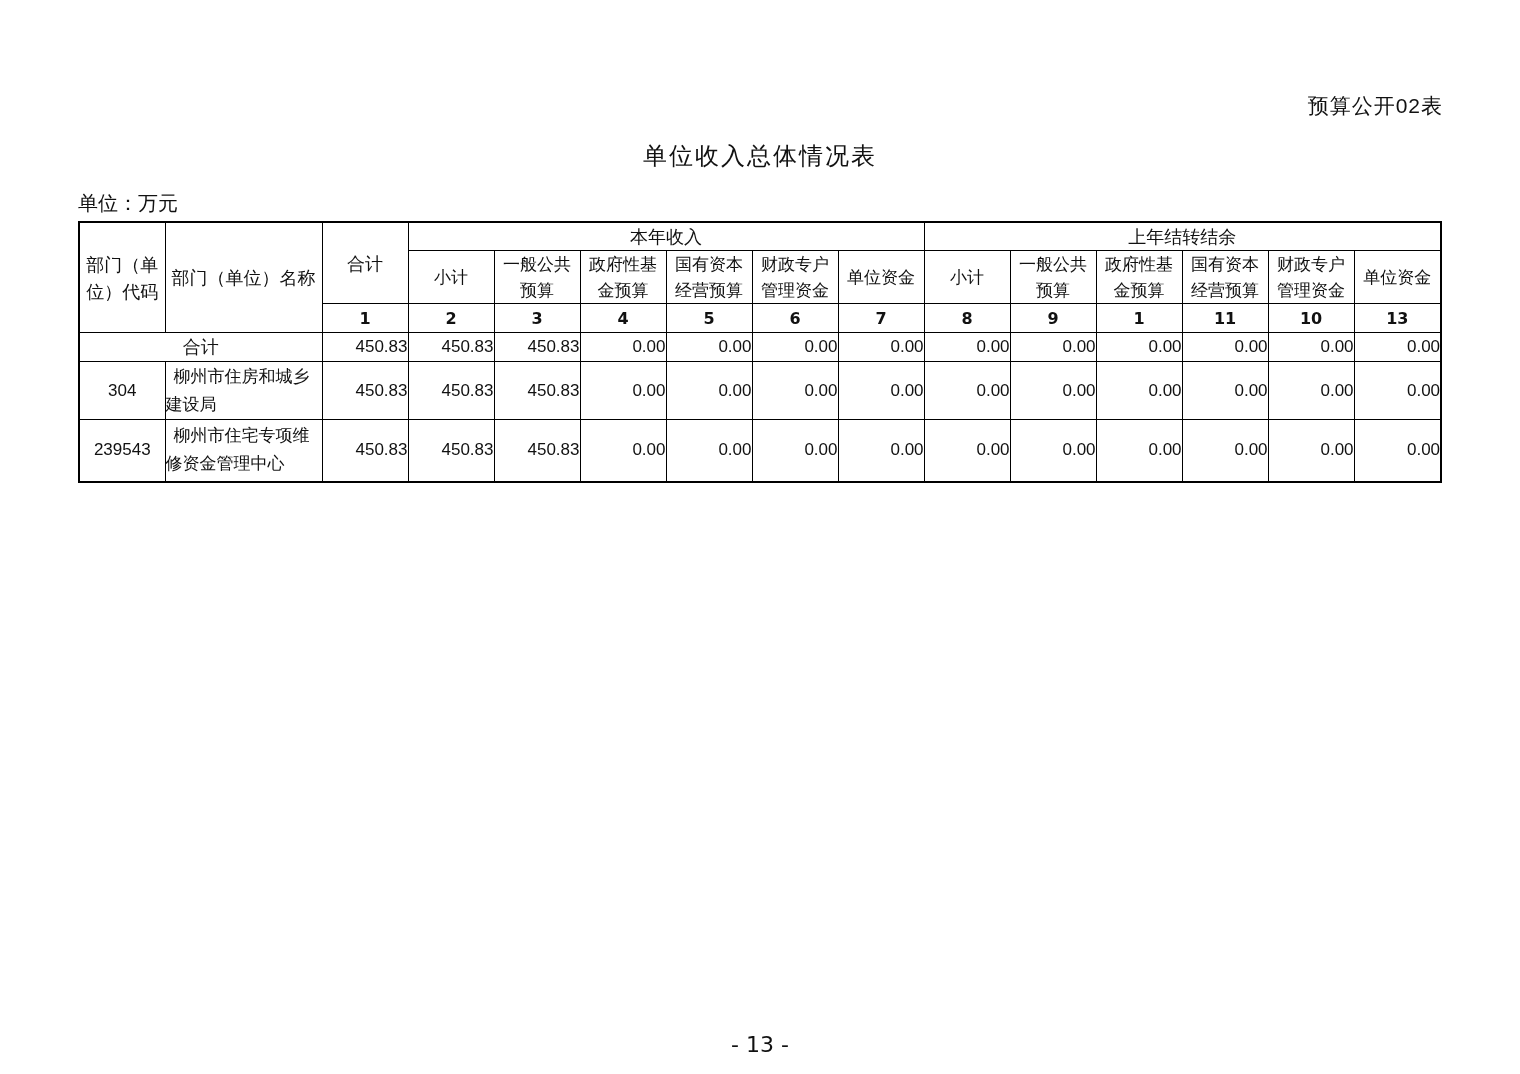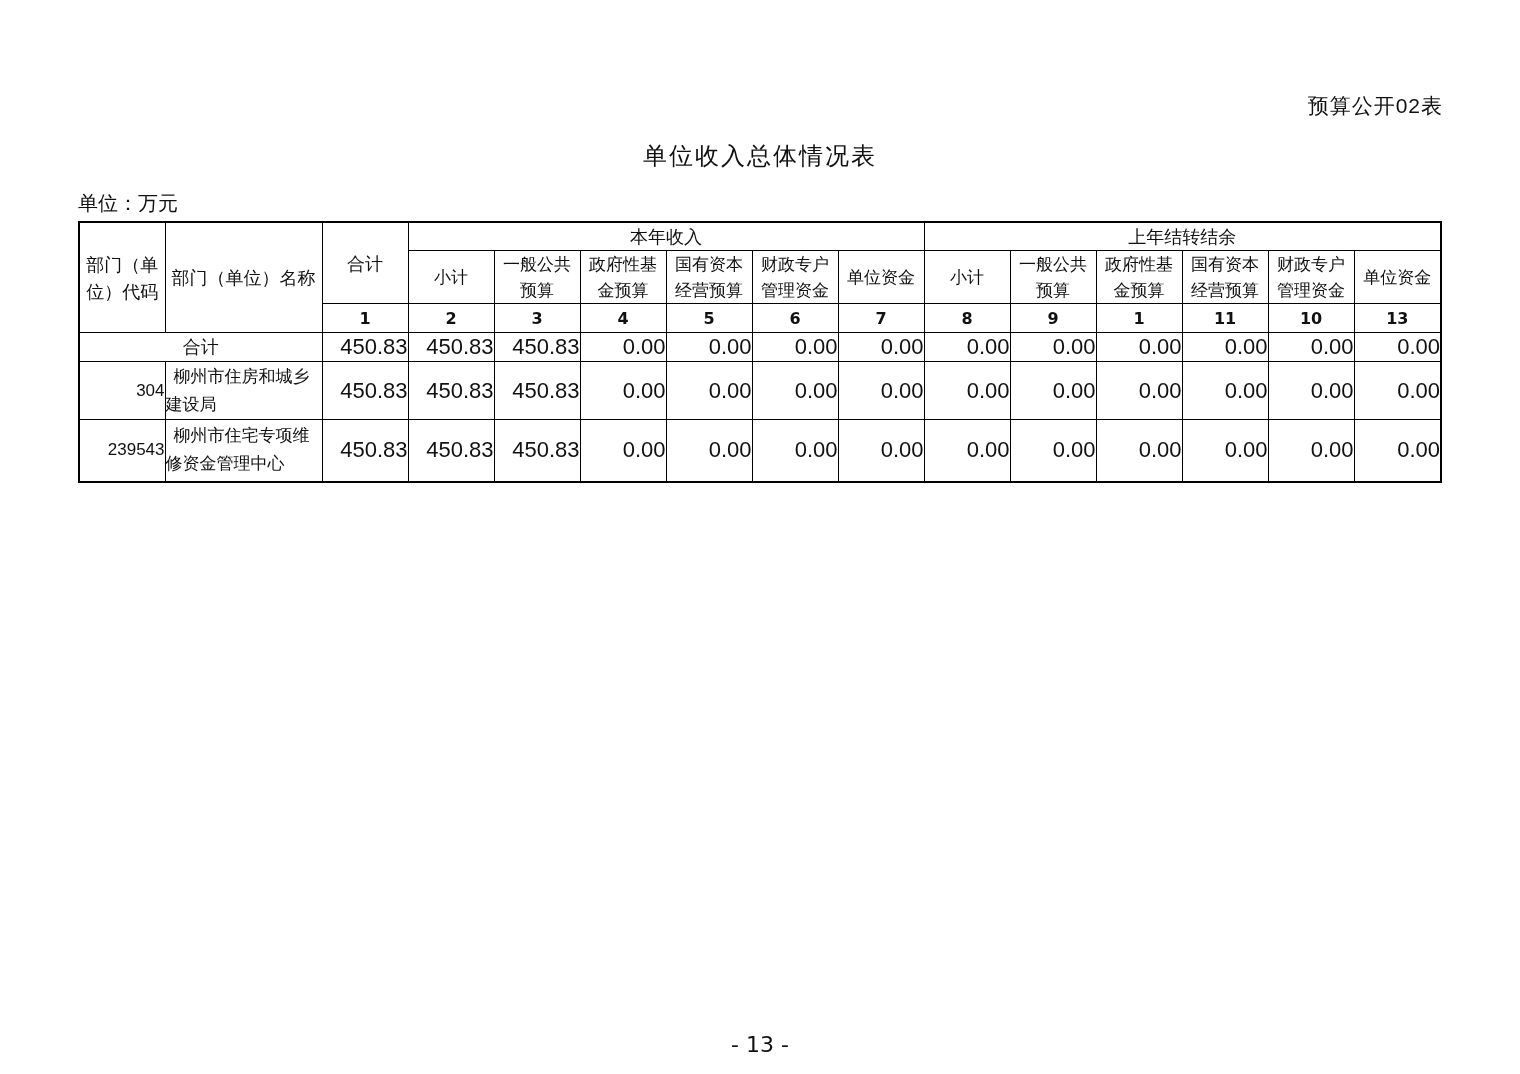--- a/index.html
+++ b/index.html
@@ -44,22 +44,22 @@
   tr.r-sub    { height: 49px; }
   tr.r-num    { height: 29px; }
   tr.r-total  { height: 29px; }
   tr.r-dept1  { height: 58px; }
   tr.r-dept2  { height: 62px; }
 
   th.head-th { font-size: 18px; text-align: center; white-space: pre-line; line-height: 27px; }
   th.sub-th  { font-size: 17px; text-align: center; white-space: pre-line; line-height: 26px; }
   th.num-th  { font-size: 16px; text-align: center; font-family: "DejaVu Sans", "Liberation Sans", sans-serif; font-weight: 700; }
 
-  td.value { text-align: right; padding-right: 3px; font-size: 22px; }
-  td.code  { text-align: right; padding-left: 6px; font-size: 17px; }
+  td.value { text-align: right; padding-right: 3px; font-size: 17px; }
+  td.code  { text-align: center; padding-left: 6px; font-size: 17px; }
   td.name  {
     text-align: left; padding-left: 2px; padding-right: 2px;
     text-indent: 8px; font-size: 17px; line-height: 28px;
     white-space: pre-line;
     margin-left: 15px;
   }
   td.total-label { text-align: center; font-size: 18px; }
 
   .pagenum {
     position: absolute; top: 1032px; left: 0; width: 100%;

